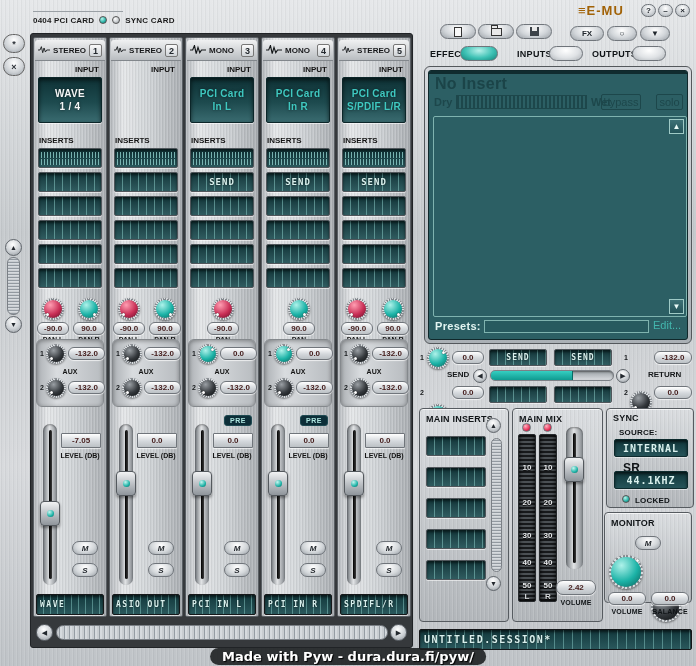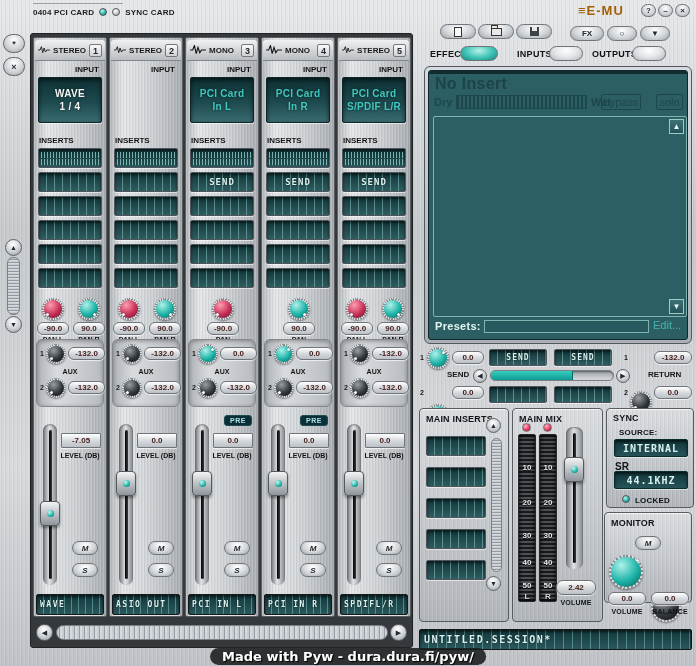--- a/index.html
+++ b/index.html
@@ -4,21 +4,21 @@
 <style>
 *{margin:0;padding:0;box-sizing:border-box}
 html,body{width:696px;height:666px;overflow:hidden}
 body{position:relative;font-family:"Liberation Sans",sans-serif;background:
 repeating-linear-gradient(90deg,rgba(255,255,255,.10) 0 1px,rgba(70,75,80,.06) 1px 2px,rgba(255,255,255,0) 2px 4px),
 linear-gradient(180deg,#e6e8ea,#c6cacd 35%,#d8dadd 70%,#bfc3c7)}
 .abs{position:absolute}
 .lbl{font-weight:bold;color:#141414}
 
 
-.tabs{position:absolute;left:33px;top:6px;display:flex;align-items:center;gap:5px;height:12px}
+.tabs{position:absolute;left:33px;top:14px;display:flex;align-items:center;gap:5px;height:12px}
 .tabs::before{content:"";position:absolute;left:0;top:-3px;width:90px;height:1px;background:#9aa0a5}
 .tab-tx{font:bold 8px "Liberation Sans",sans-serif;color:#1b1b1b;letter-spacing:.2px}
 .led{width:8px;height:8px;border-radius:50%;border:1px solid #555}
 .led-teal{background:radial-gradient(circle at 35% 30%,#b8f4ec,#27b3a7 60%,#0d6a62)}
 .led-gray{background:radial-gradient(circle at 35% 30%,#fff,#c6cacd 60%,#8d9297)}
 .brand{left:578px;top:3px;font:bold 13px "Liberation Sans",sans-serif;color:#a16207;letter-spacing:1px}
 .win-btn{width:15px;height:13px;border-radius:7px;background:radial-gradient(circle at 50% 30%,#fff,#cdd1d5 60%,#9ba1a7);border:1px solid #6d7278;text-align:center;font:bold 8px "Liberation Sans",sans-serif;line-height:12px;color:#22282e}
 .tb-oval{width:36px;height:15px;border-radius:8px;background:radial-gradient(ellipse at 50% 28%,#fff,#d2d6da 55%,#9aa0a6);border:1px solid #71767c;display:flex;align-items:center;justify-content:center}
 .tb-tx{font:bold 8px "Liberation Sans",sans-serif;color:#21272d}
 .ic-page{width:8px;height:10px;background:#f8f8f8;border:1px solid #333;display:block}
@@ -636,21 +636,21 @@
       </div>
   </div>
   <div class="pill abs" style="left:43px;top:171px;width:40px;height:15px;line-height:13px;border-radius:7px">2.42</div>
   <div class="sec-lb abs" style="left:33px;top:190px;width:60px;text-align:center;font-size:7px">VOLUME</div>
 </div>
 
 <div class="pbox abs" style="left:606px;top:408px;width:88px;height:100px">
   <div class="sec-lb abs" style="left:6px;top:4px">SYNC</div>
   <div class="sec-lb abs" style="left:12px;top:19px;font-size:8px">SOURCE:</div>
   <div class="lcd-box abs" style="left:7px;top:30px;width:74px;height:18px;line-height:17px">INTERNAL</div>
-  <div class="sec-lb abs" style="left:8px;top:52px;font-size:10px">SR</div>
+  <div class="sec-lb abs" style="left:16px;top:52px;font-size:12px">SR</div>
   <div class="lcd-box abs" style="left:7px;top:62px;width:74px;height:18px;line-height:17px">44.1KHZ</div>
   <i class="led led-teal abs" style="left:15px;top:86px"></i>
   <div class="sec-lb abs" style="left:28px;top:87px;font-size:8px">LOCKED</div>
 </div>
 
 <div class="pbox abs" style="left:604px;top:512px;width:88px;height:91px">
   <div class="sec-lb abs" style="left:6px;top:5px">MONITOR</div>
   <div class="ms-btn" style="left:30px;top:23px">M</div>
   <div class="knob k34 abs" style="left:4px;top:42px">
       <b class="ksph k-teal"></b>

